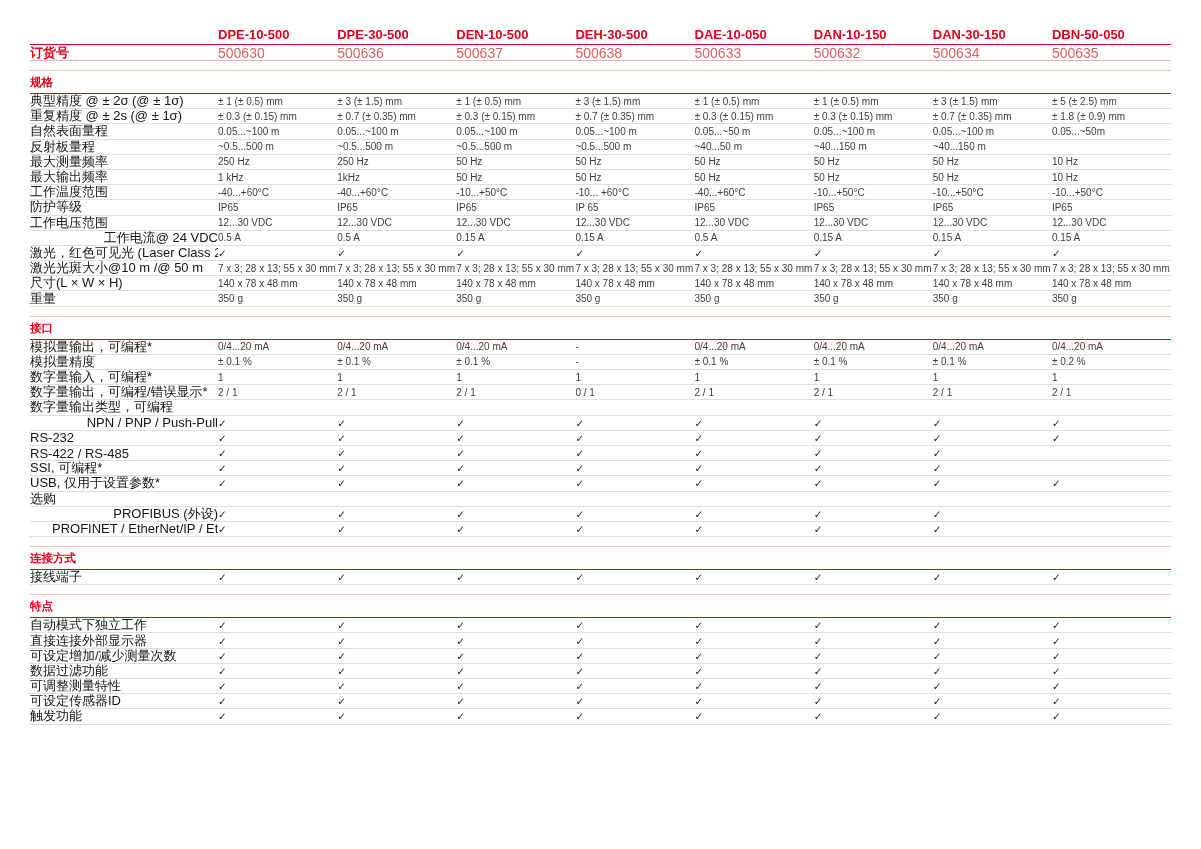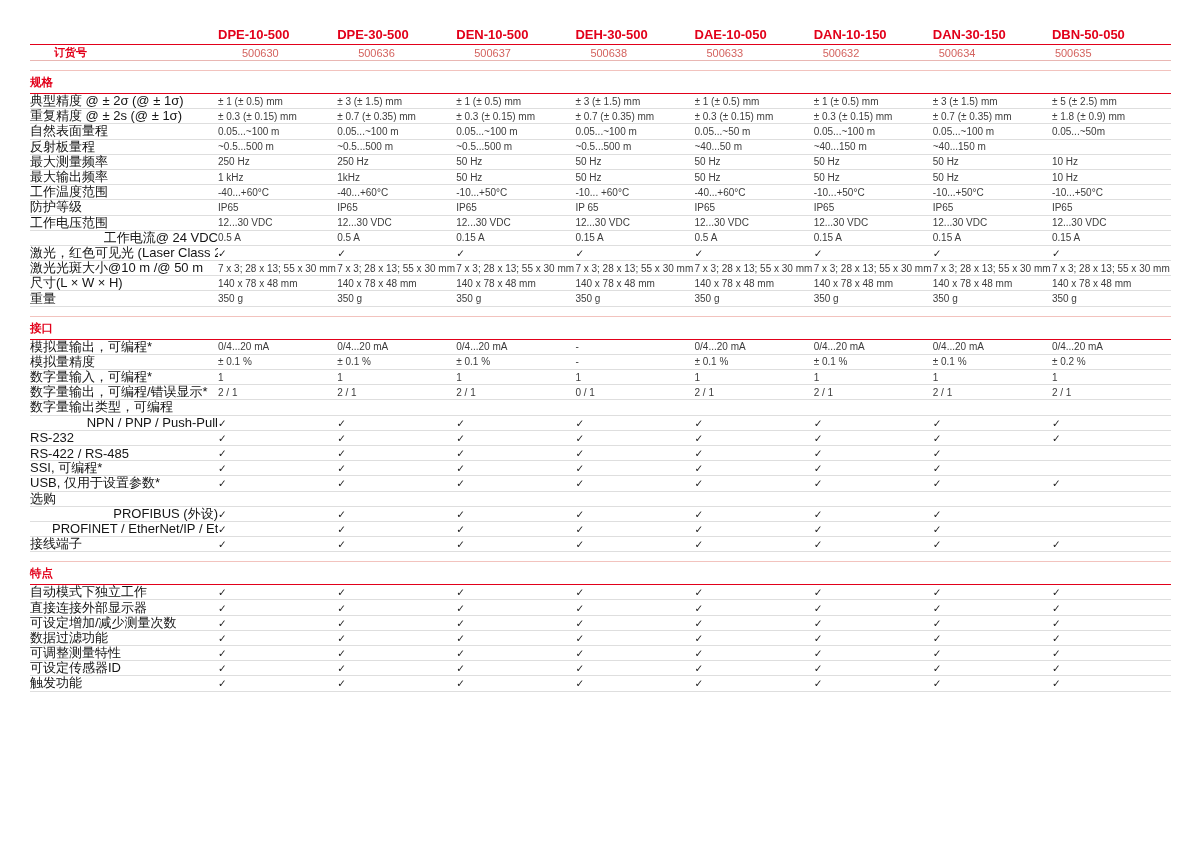--- a/index.html
+++ b/index.html
@@ -24,22 +24,22 @@
     flex: 1 1 0; min-width: 0;
     font-size: 10px; color: #3c3c3c;
     white-space: nowrap; overflow: hidden; padding-right: 3px;
   }
   .val-cell.check { font-size: 10.5px; color: #222; }
 
   .header-row { height: 19px; border-bottom: 1px solid #e2001a; align-items: flex-end; }
   .model-name { font-size: 13px; font-weight: bold; color: #e2001a; padding-bottom: 2px; }
 
   .order-row { height: 16px; border-bottom: 1px solid #e9b7b3; }
-  .order-label { font-weight: bold; color: #e2001a; font-size: 11px; margin-left: 24px; }
-  .order-no { color: #d4635f; font-size: 11px; }
+  .order-label { font-weight: bold; color: #e2001a; font-size: 13px; }
+  .order-no { color: #d4635f; font-size: 14px; }
 
   .section-title {
     margin-top: 9px;
     border-top: 1px solid #f2c3be;
     border-bottom: 1px solid #e2001a;
     padding: 4px 0 3px 0;
     font-size: 11.5px; font-weight: bold; color: #e2001a;
   }
   .subheader { font-weight: normal; }
 </style>
@@ -362,20 +362,21 @@
         <div class="label-cell indent">PROFINET / EtherNet/IP / EtherCAT</div>
         <div class="val-cell check">✓</div>
         <div class="val-cell check">✓</div>
         <div class="val-cell check">✓</div>
         <div class="val-cell check">✓</div>
         <div class="val-cell check">✓</div>
         <div class="val-cell check">✓</div>
         <div class="val-cell check">✓</div>
         <div class="val-cell"></div>
       </div>
+      <div class="section-title">连接方式</div>
       <div class="row">
         <div class="label-cell">接线端子</div>
         <div class="val-cell check">✓</div>
         <div class="val-cell check">✓</div>
         <div class="val-cell check">✓</div>
         <div class="val-cell check">✓</div>
         <div class="val-cell check">✓</div>
         <div class="val-cell check">✓</div>
         <div class="val-cell check">✓</div>
         <div class="val-cell check">✓</div>

